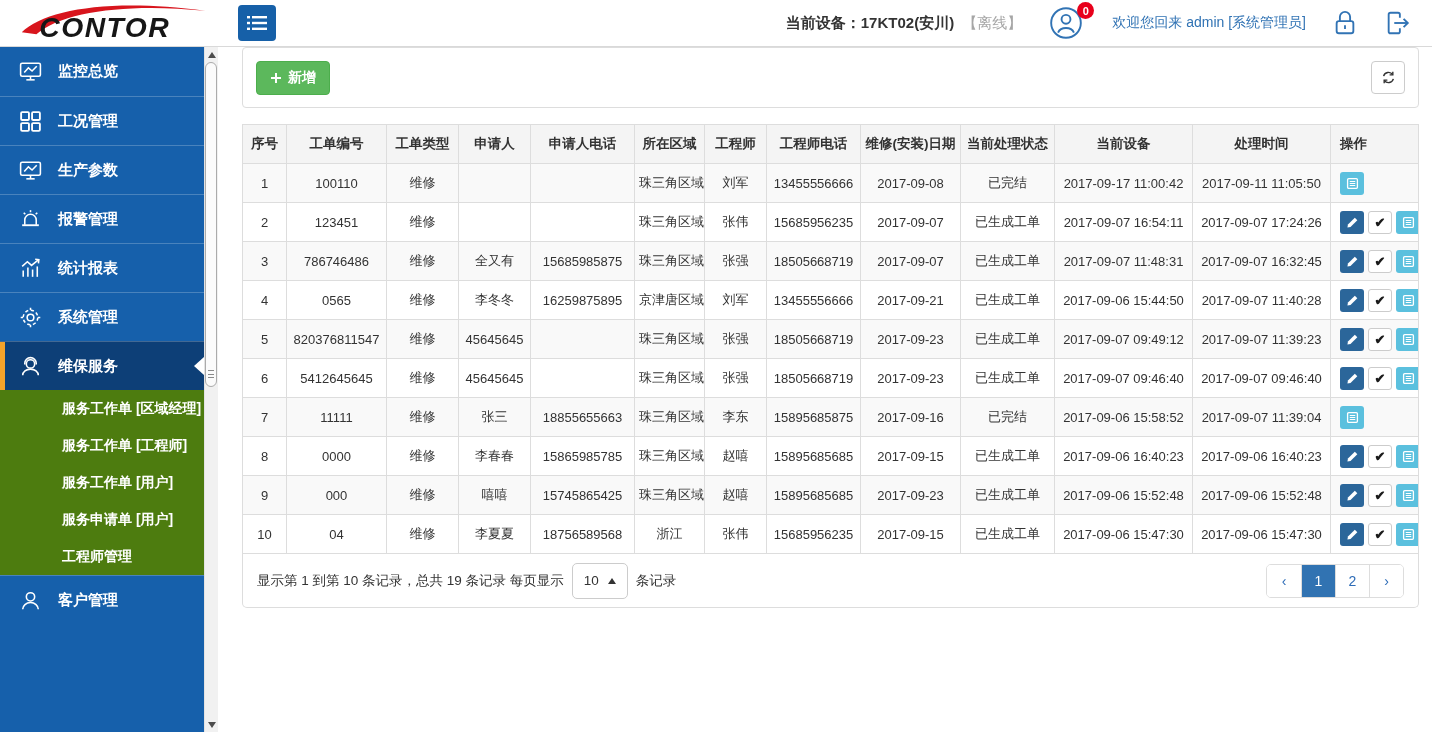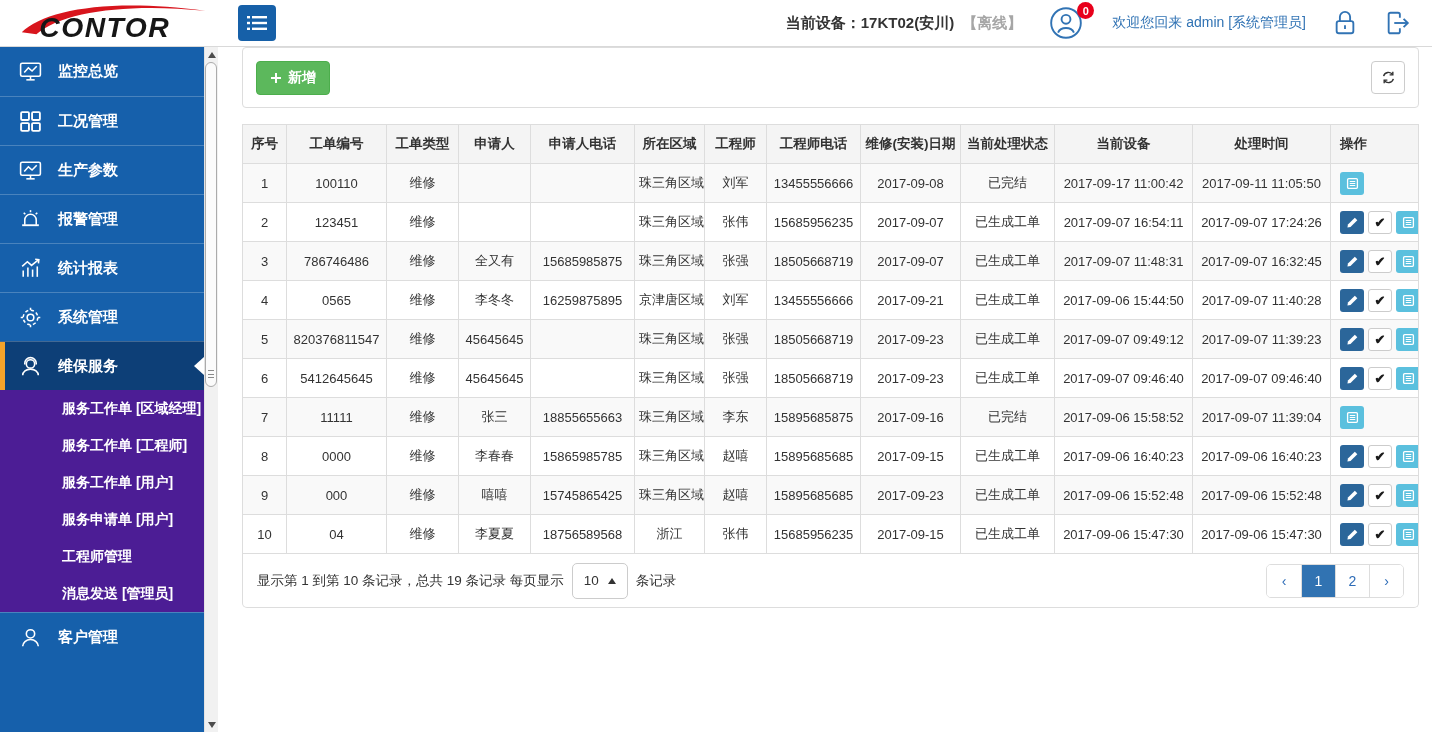--- a/index.html
+++ b/index.html
@@ -6,42 +6,42 @@
   html,body { width:1432px; height:742px; overflow:hidden; background:#fff;
               font-family:"Liberation Sans","DejaVu Sans",sans-serif; color:#333; }
 
   
   .header { height:47px; display:flex; align-items:center; border-bottom:1px solid #d9d9d9; background:#fff; }
   .logo-wrap { width:238px; padding-left:12px; display:flex; align-items:center; }
   .menu-btn { width:38px; height:36px; background:#1660a8; border:none; border-radius:4px;
               display:flex; align-items:center; justify-content:center; cursor:pointer; }
   .header-right { margin-left:auto; display:flex; align-items:center; gap:26px; padding-right:20px; }
   .device-text { font-size:15px; font-weight:bold; color:#333; white-space:nowrap; }
-  .device-status { font-weight:bold; color:#a6a6a6; margin-left:4px; }
+  .device-status { font-weight:normal; color:#a6a6a6; margin-left:4px; }
   .notif { position:relative; width:38px; height:36px; }
   .badge { position:absolute; top:-3px; right:-8px; min-width:17px; height:17px; background:#e8001b;
            color:#fff; font-size:11px; font-weight:bold; border-radius:50%;
            display:flex; align-items:center; justify-content:center; }
   .welcome { font-size:14px; color:#3173b4; white-space:nowrap; }
   .hdr-icon-btn { background:none; border:none; cursor:pointer; display:flex; align-items:center; }
 
   
   .body-row { display:flex; height:685px; }
 
   
   .sidebar { width:204px; background:#1660ab; flex:none; overflow:hidden; }
   .side-item { height:49px; display:flex; align-items:center; gap:15px; padding-left:18px;
                color:#fff; font-size:15px; font-weight:bold; position:relative; cursor:pointer;
                border-top:1px solid rgba(255,255,255,0.22); }
   .side-item:first-child { border-top:none; }
   .side-item.active { background:#0d3f77; }
   .accent-bar { position:absolute; left:0; top:0; bottom:0; width:5px; background:#f5a32a; }
   .active-arrow { position:absolute; right:0; top:50%; transform:translateY(-50%); width:0; height:0;
                   border-top:9px solid transparent; border-bottom:9px solid transparent; border-right:10px solid #fff; }
-  .submenu { background:#4c1d95; }
+  .submenu { background:#4d7c0f; }
   .sub-item { height:37px; display:flex; align-items:center; padding-left:62px; color:#fff;
               font-size:14px; font-weight:bold; cursor:pointer; white-space:nowrap; }
 
   
   .side-scroll { width:14px; flex:none; background:#f1f1f1; position:relative; border-left:1px solid #e3e3e3; }
   .sb-btn { position:absolute; left:0; width:13px; height:15px; display:flex; align-items:center; justify-content:center; cursor:pointer; }
   .sb-btn.up { top:0; } .sb-btn.down { bottom:0; }
   .tri-up { width:0; height:0; border-left:4px solid transparent; border-right:4px solid transparent; border-bottom:6px solid #4d4d4d; }
   .tri-down { width:0; height:0; border-left:4px solid transparent; border-right:4px solid transparent; border-top:6px solid #4d4d4d; }
   .sb-thumb { position:absolute; top:15px; left:0; width:12px; height:325px; background:#fbfbfb;
@@ -218,23 +218,20 @@
         <span>服务工作单 [工程师]</span>
       </div>
       <div class="sub-item">
         <span>服务工作单 [用户]</span>
       </div>
       <div class="sub-item">
         <span>服务申请单 [用户]</span>
       </div>
       <div class="sub-item">
         <span>工程师管理</span>
-      </div>
-      <div class="sub-item">
-        <span>消息发送 [管理员]</span>
       </div>
     </div>
     <div class="side-item">
       <svg viewBox="0 0 24 24" width="25" height="25" fill="none" stroke="#fff" stroke-width="1.5">
         <circle cx="12" cy="8.5" r="4"></circle>
         <path d="M4.5 20.5a7.5 6.5 0 0 1 15 0"></path>
       </svg>
       <span>客户管理</span>
     </div>
   </div>

